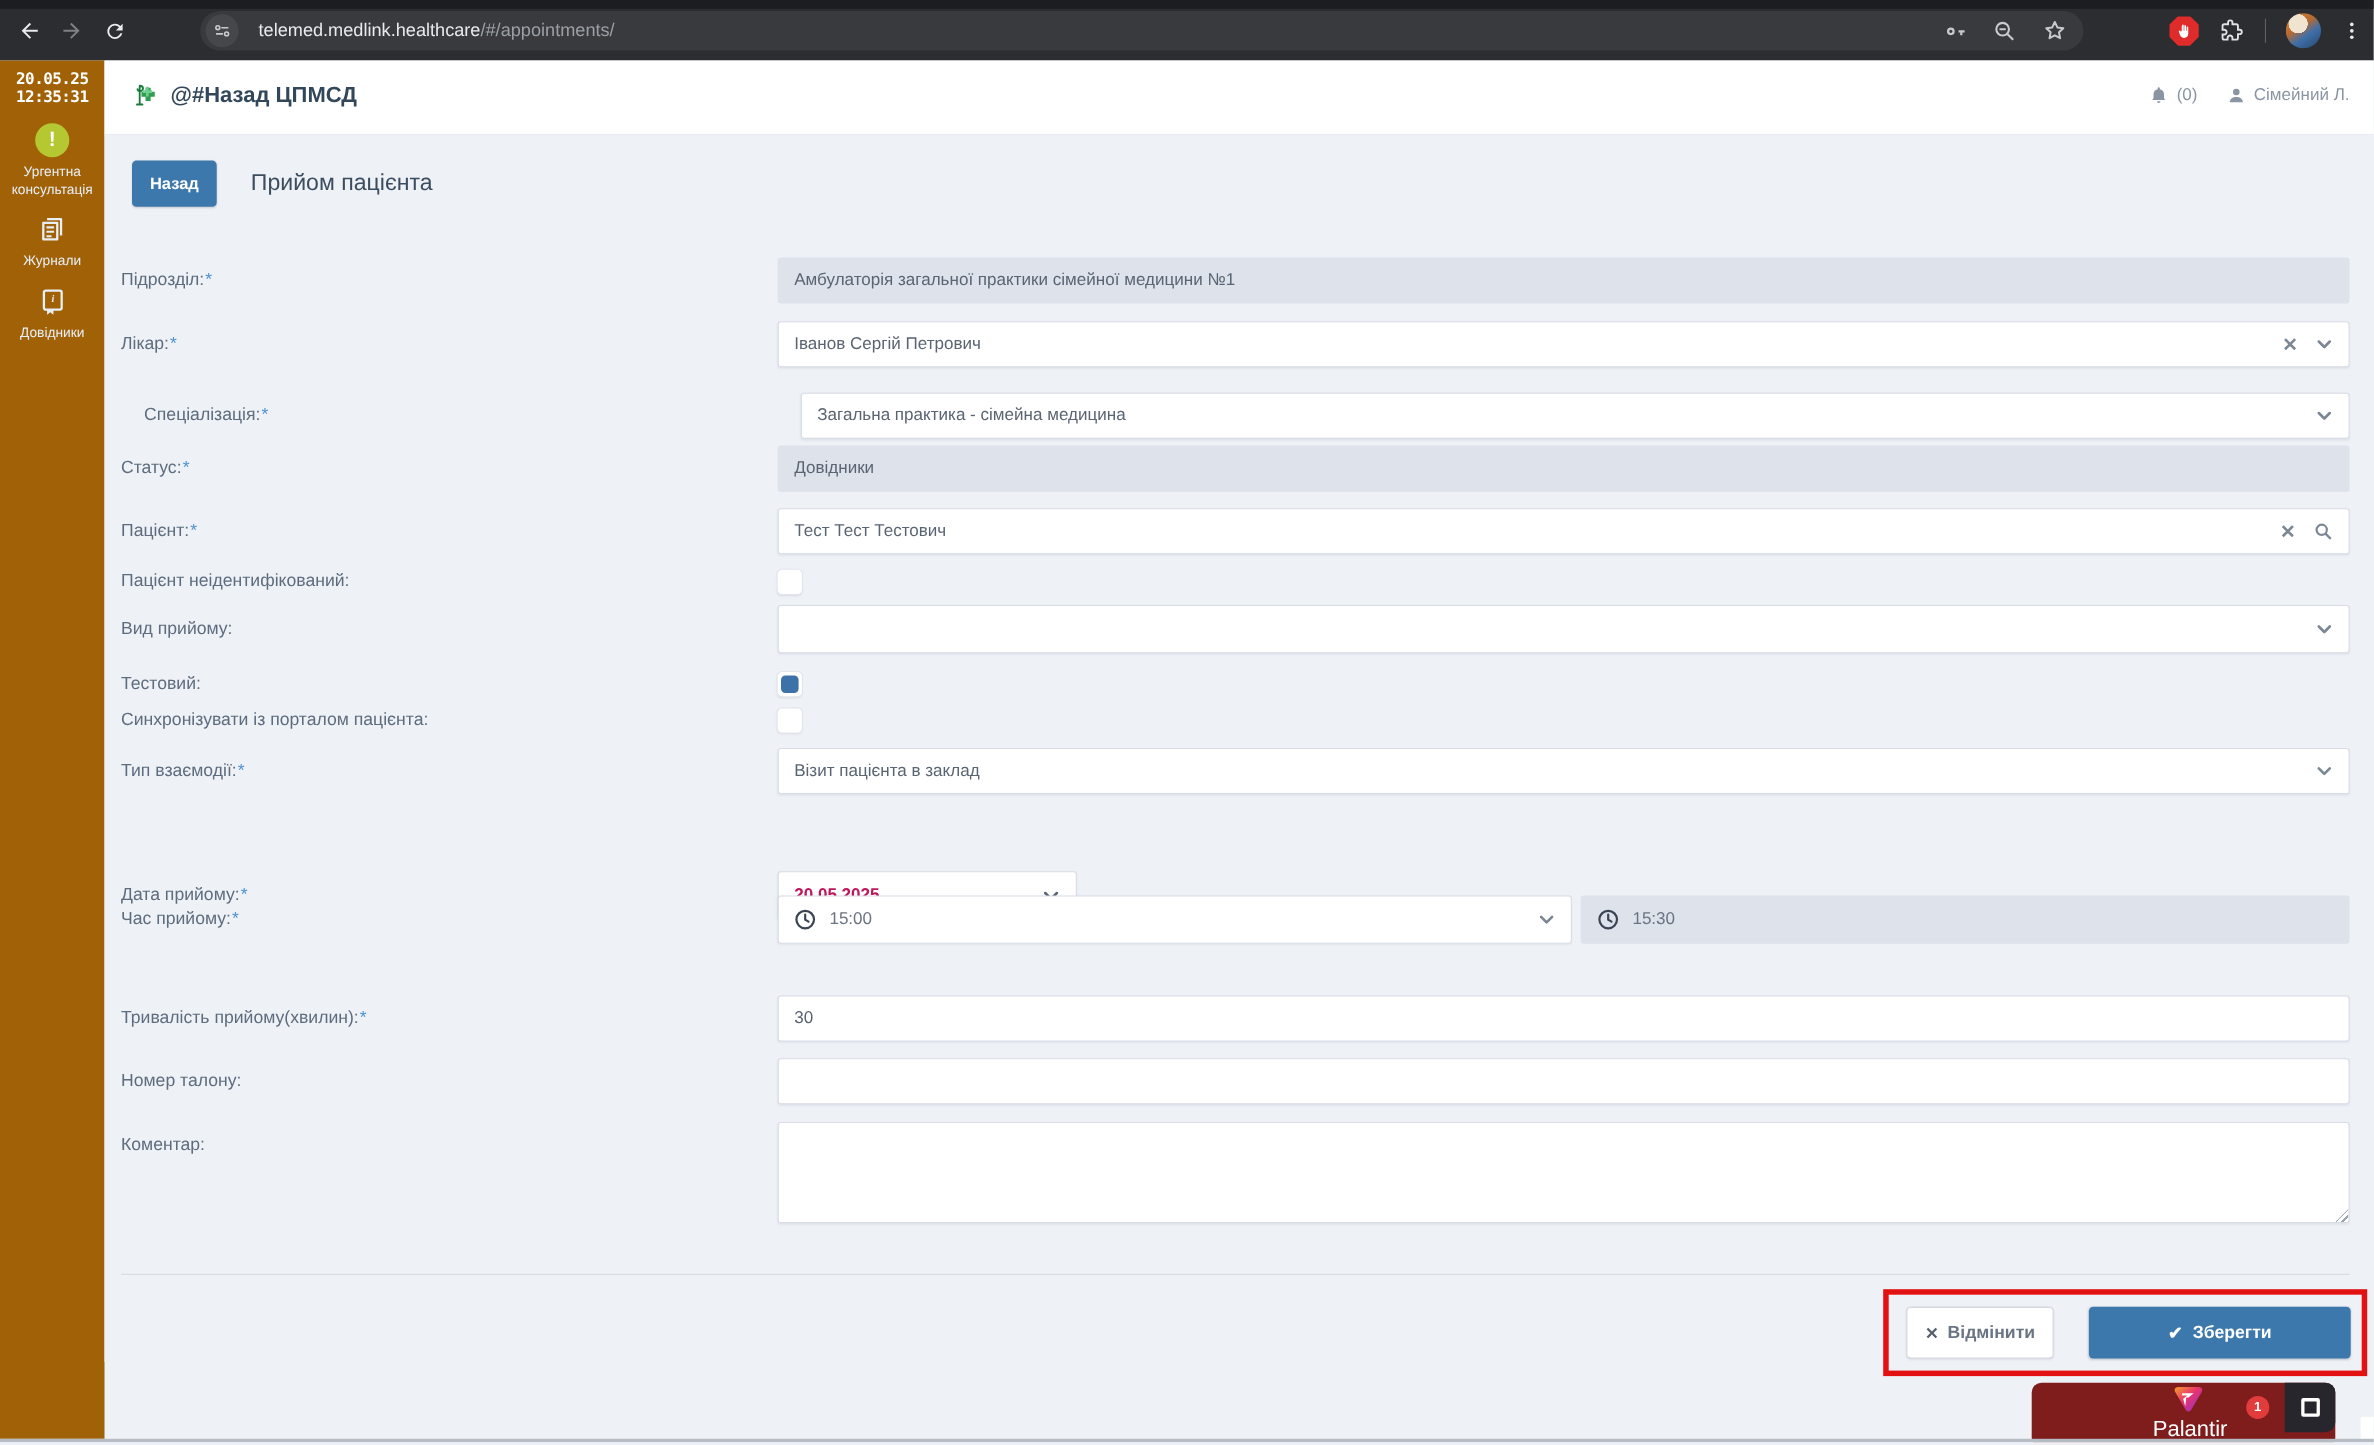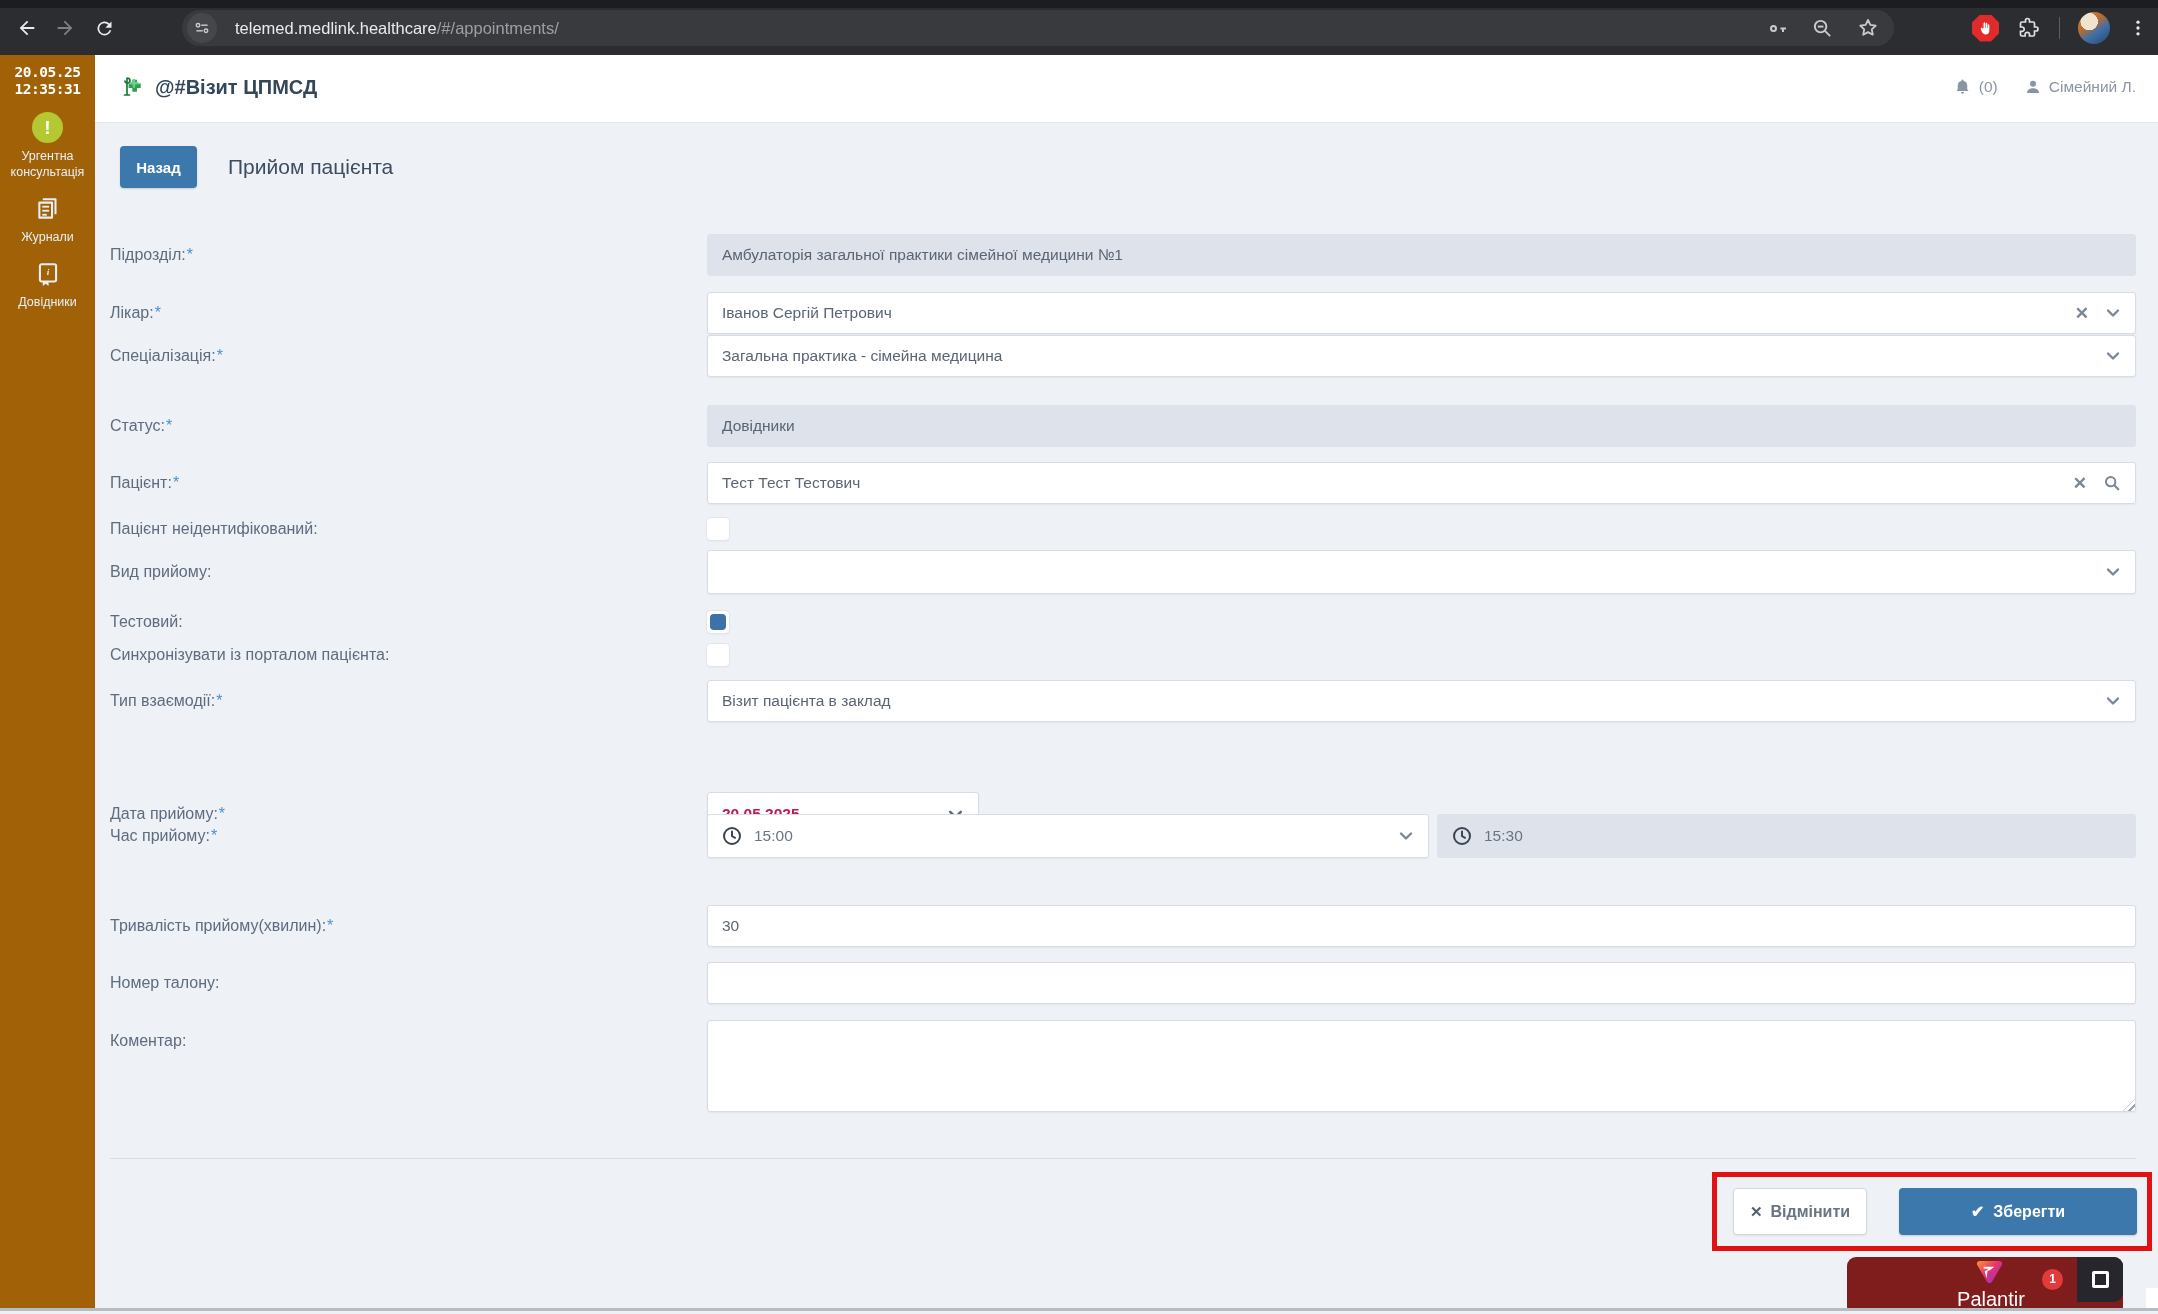--- a/index.html
+++ b/index.html
@@ -182,21 +182,21 @@
     </div>
   </div>
 
   <div class="app-header">
     <div class="org">
       <svg width="28" height="28" viewBox="0 0 28 28">
         <path d="M9 5c2 0 3 1.2 3 2.5S10.8 10 9.5 10 7 9.2 7 8m2 -3v17m-2.5 0h5" fill="none" stroke="#1c7a3a" stroke-width="1.7" stroke-linecap="round"></path>
         <path d="M17 12h5v4h4v5h-4v4h-5v-4h-4v-5h4z" fill="#2f9e4e" transform="translate(-1.5,-4.5) scale(0.93)"></path>
         <path d="M18.2 11.2h2.6v3.6h3.6v2.6h-3.6V21h-2.6v-3.6h-3.6v-2.6h3.6z" fill="#6fcf8e" transform="translate(-1.6,-4.2) scale(0.9)"></path>
       </svg>
-      <span class="org-title">@#Візит ЦПМСД</span>
+      <span class="org-title">@#Назад ЦПМСД</span>
     </div>
     <div class="hdr-right">
       <div class="hdr-chunk">
         <svg width="19" height="19" viewBox="0 0 24 24">
             <path d="M12 3a1.3 1.3 0 0 1 1.3 1.3v.8A6 6 0 0 1 18 11v4.6l1.6 2.1H4.4L6 15.6V11a6 6 0 0 1 4.7-5.9v-.8A1.3 1.3 0 0 1 12 3zm-2 16h4a2 2 0 0 1-4 0z" fill="#8a95a3"></path>
           </svg>
         <span>(0)</span>
       </div>
       <div class="hdr-chunk">
         <svg width="18" height="18" viewBox="0 0 24 24">
@@ -229,21 +229,21 @@
         <span class="ficon x-ico">✕</span>
         <span class="ficon">
               <svg width="16" height="16" viewBox="0 0 16 16">
                 <path d="M3 5.5l5 5 5-5" fill="none" stroke="#7b8794" stroke-width="2.4" stroke-linecap="round" stroke-linejoin="round"></path>
               </svg>
             </span>
       </div>
         </div>
     </div>
 
-    <div class="row" style="top:212px;height:42px;">
+    <div class="row" style="top:234px;height:42px;margin-left:21px;">
       <div class="lbl"><span>Спеціалізація:</span><span class="req">*</span></div>
       <div class="ctrl">
           <div class="field">
         <span class="val">Загальна практика - сімейна медицина</span>
         <span class="ficon">
               <svg width="16" height="16" viewBox="0 0 16 16">
                 <path d="M3 5.5l5 5 5-5" fill="none" stroke="#7b8794" stroke-width="2.4" stroke-linecap="round" stroke-linejoin="round"></path>
               </svg>
             </span>
       </div>

